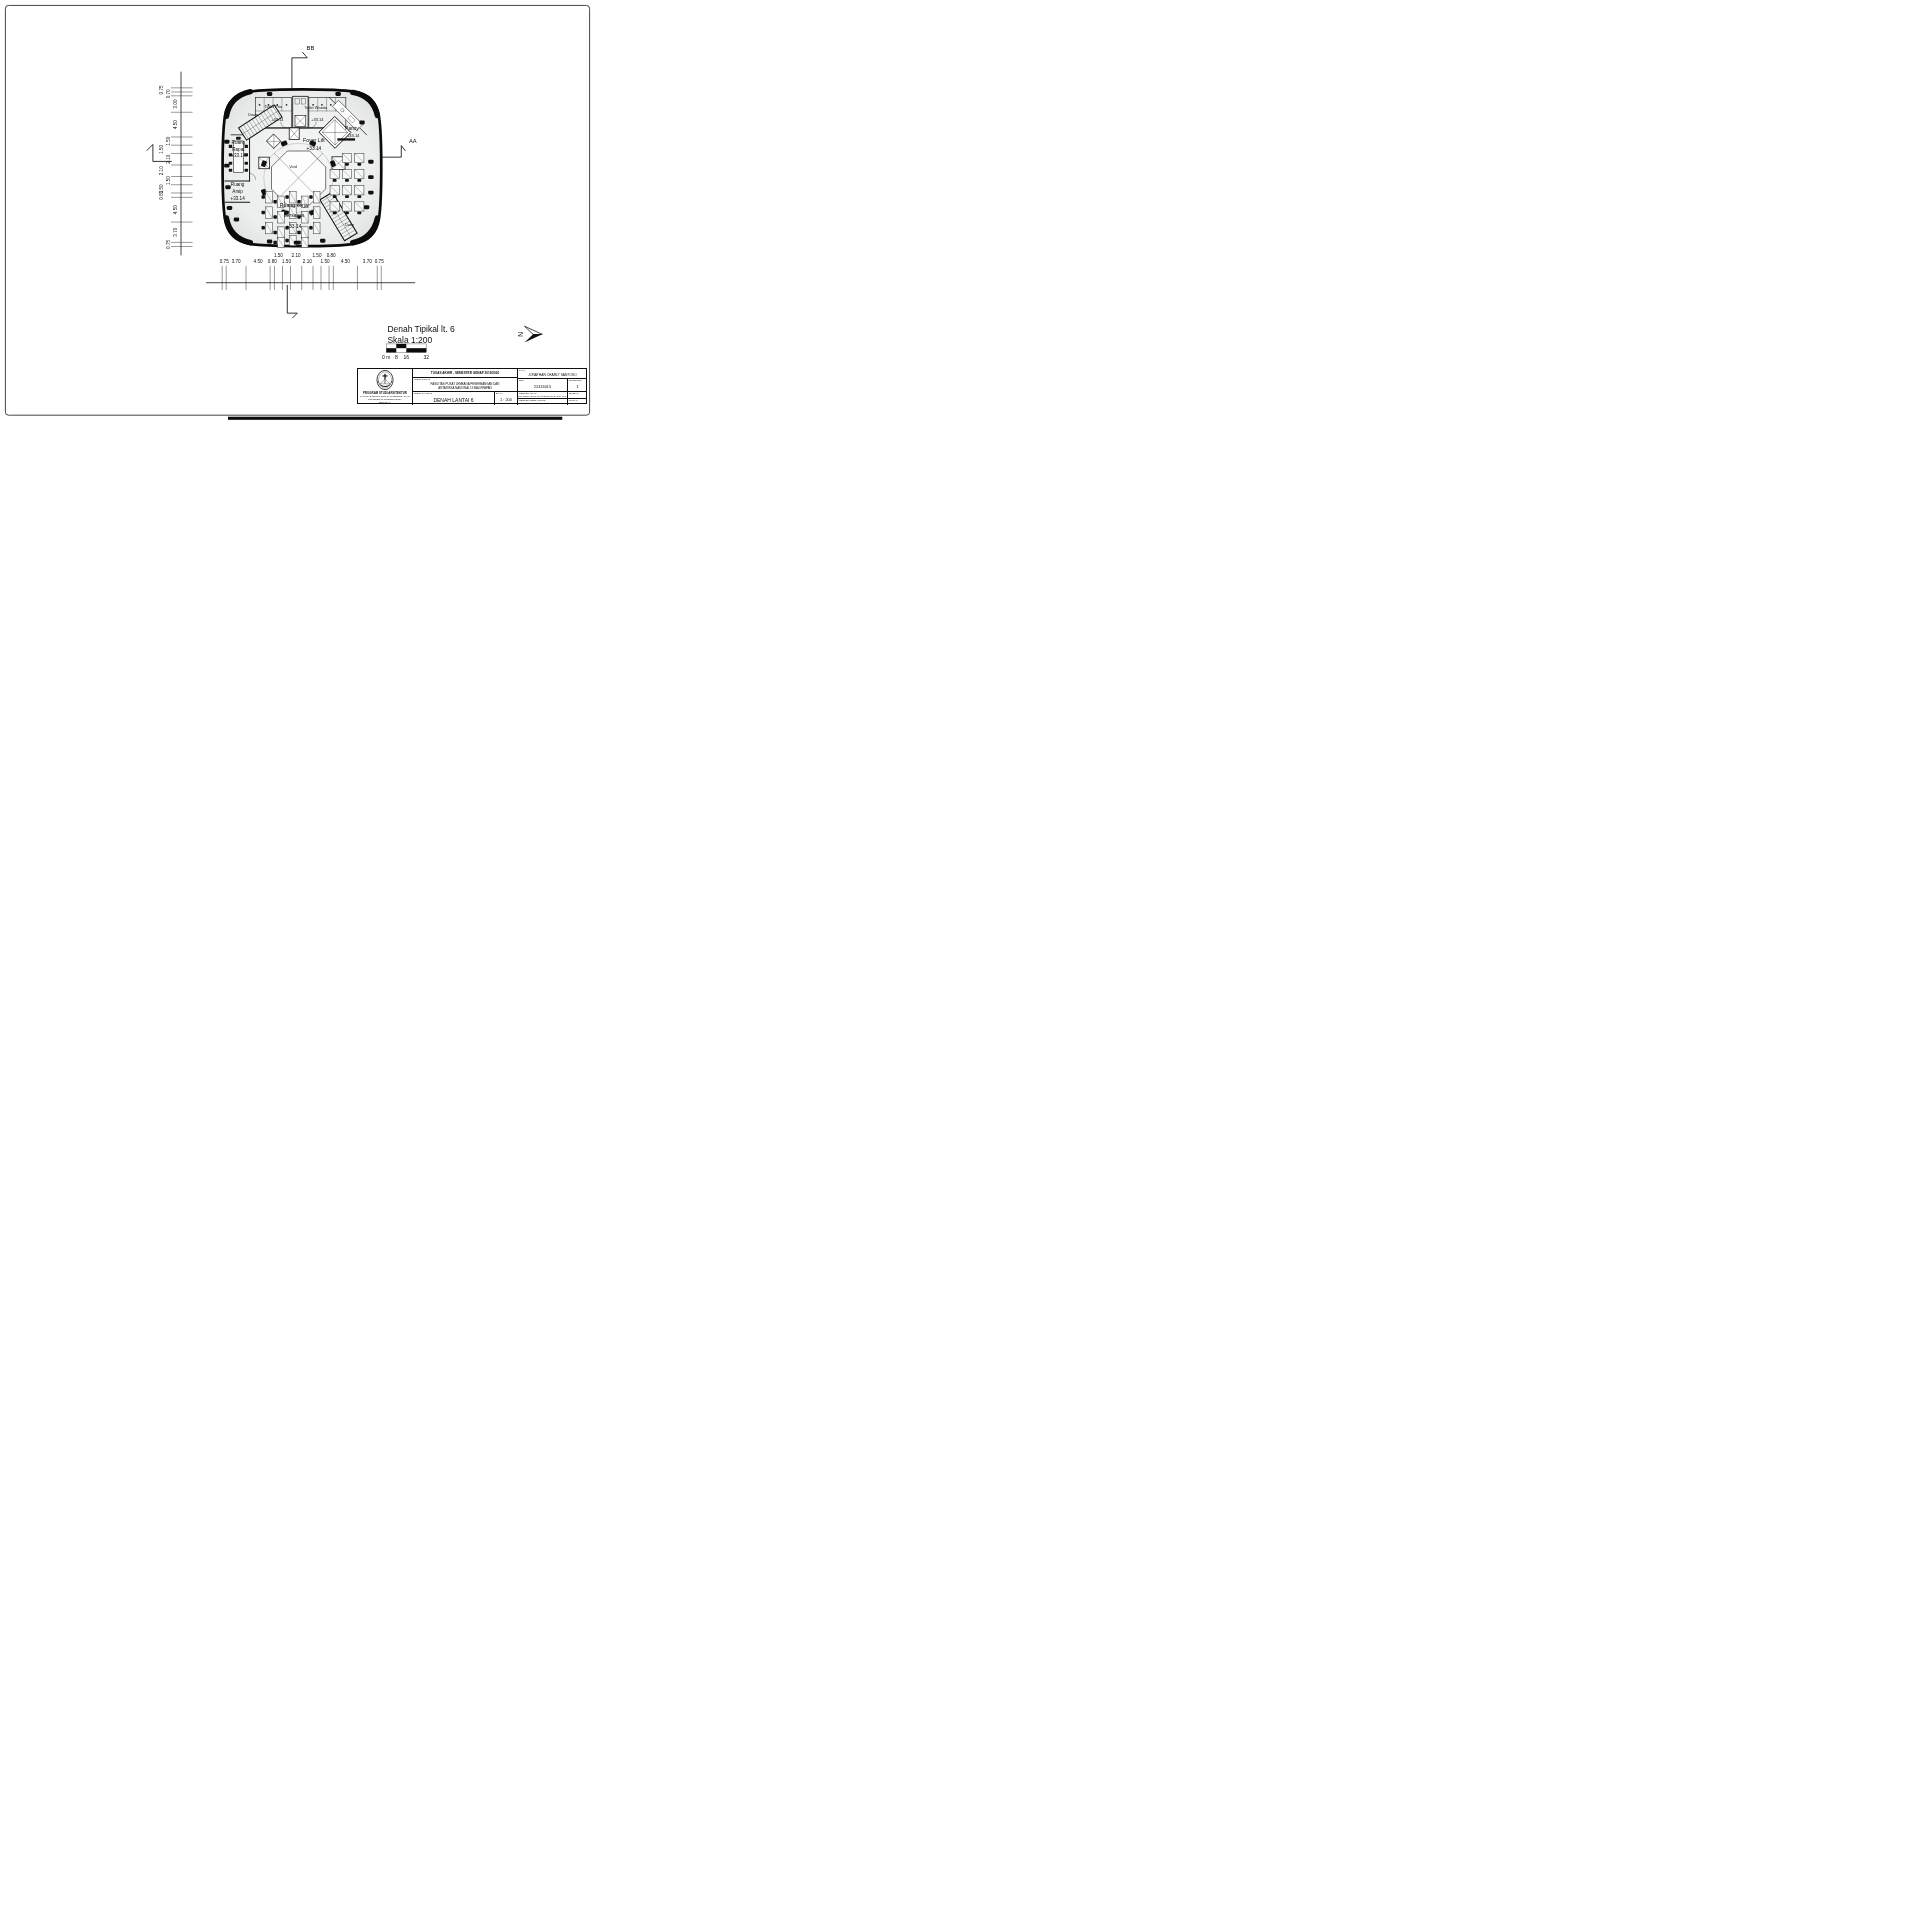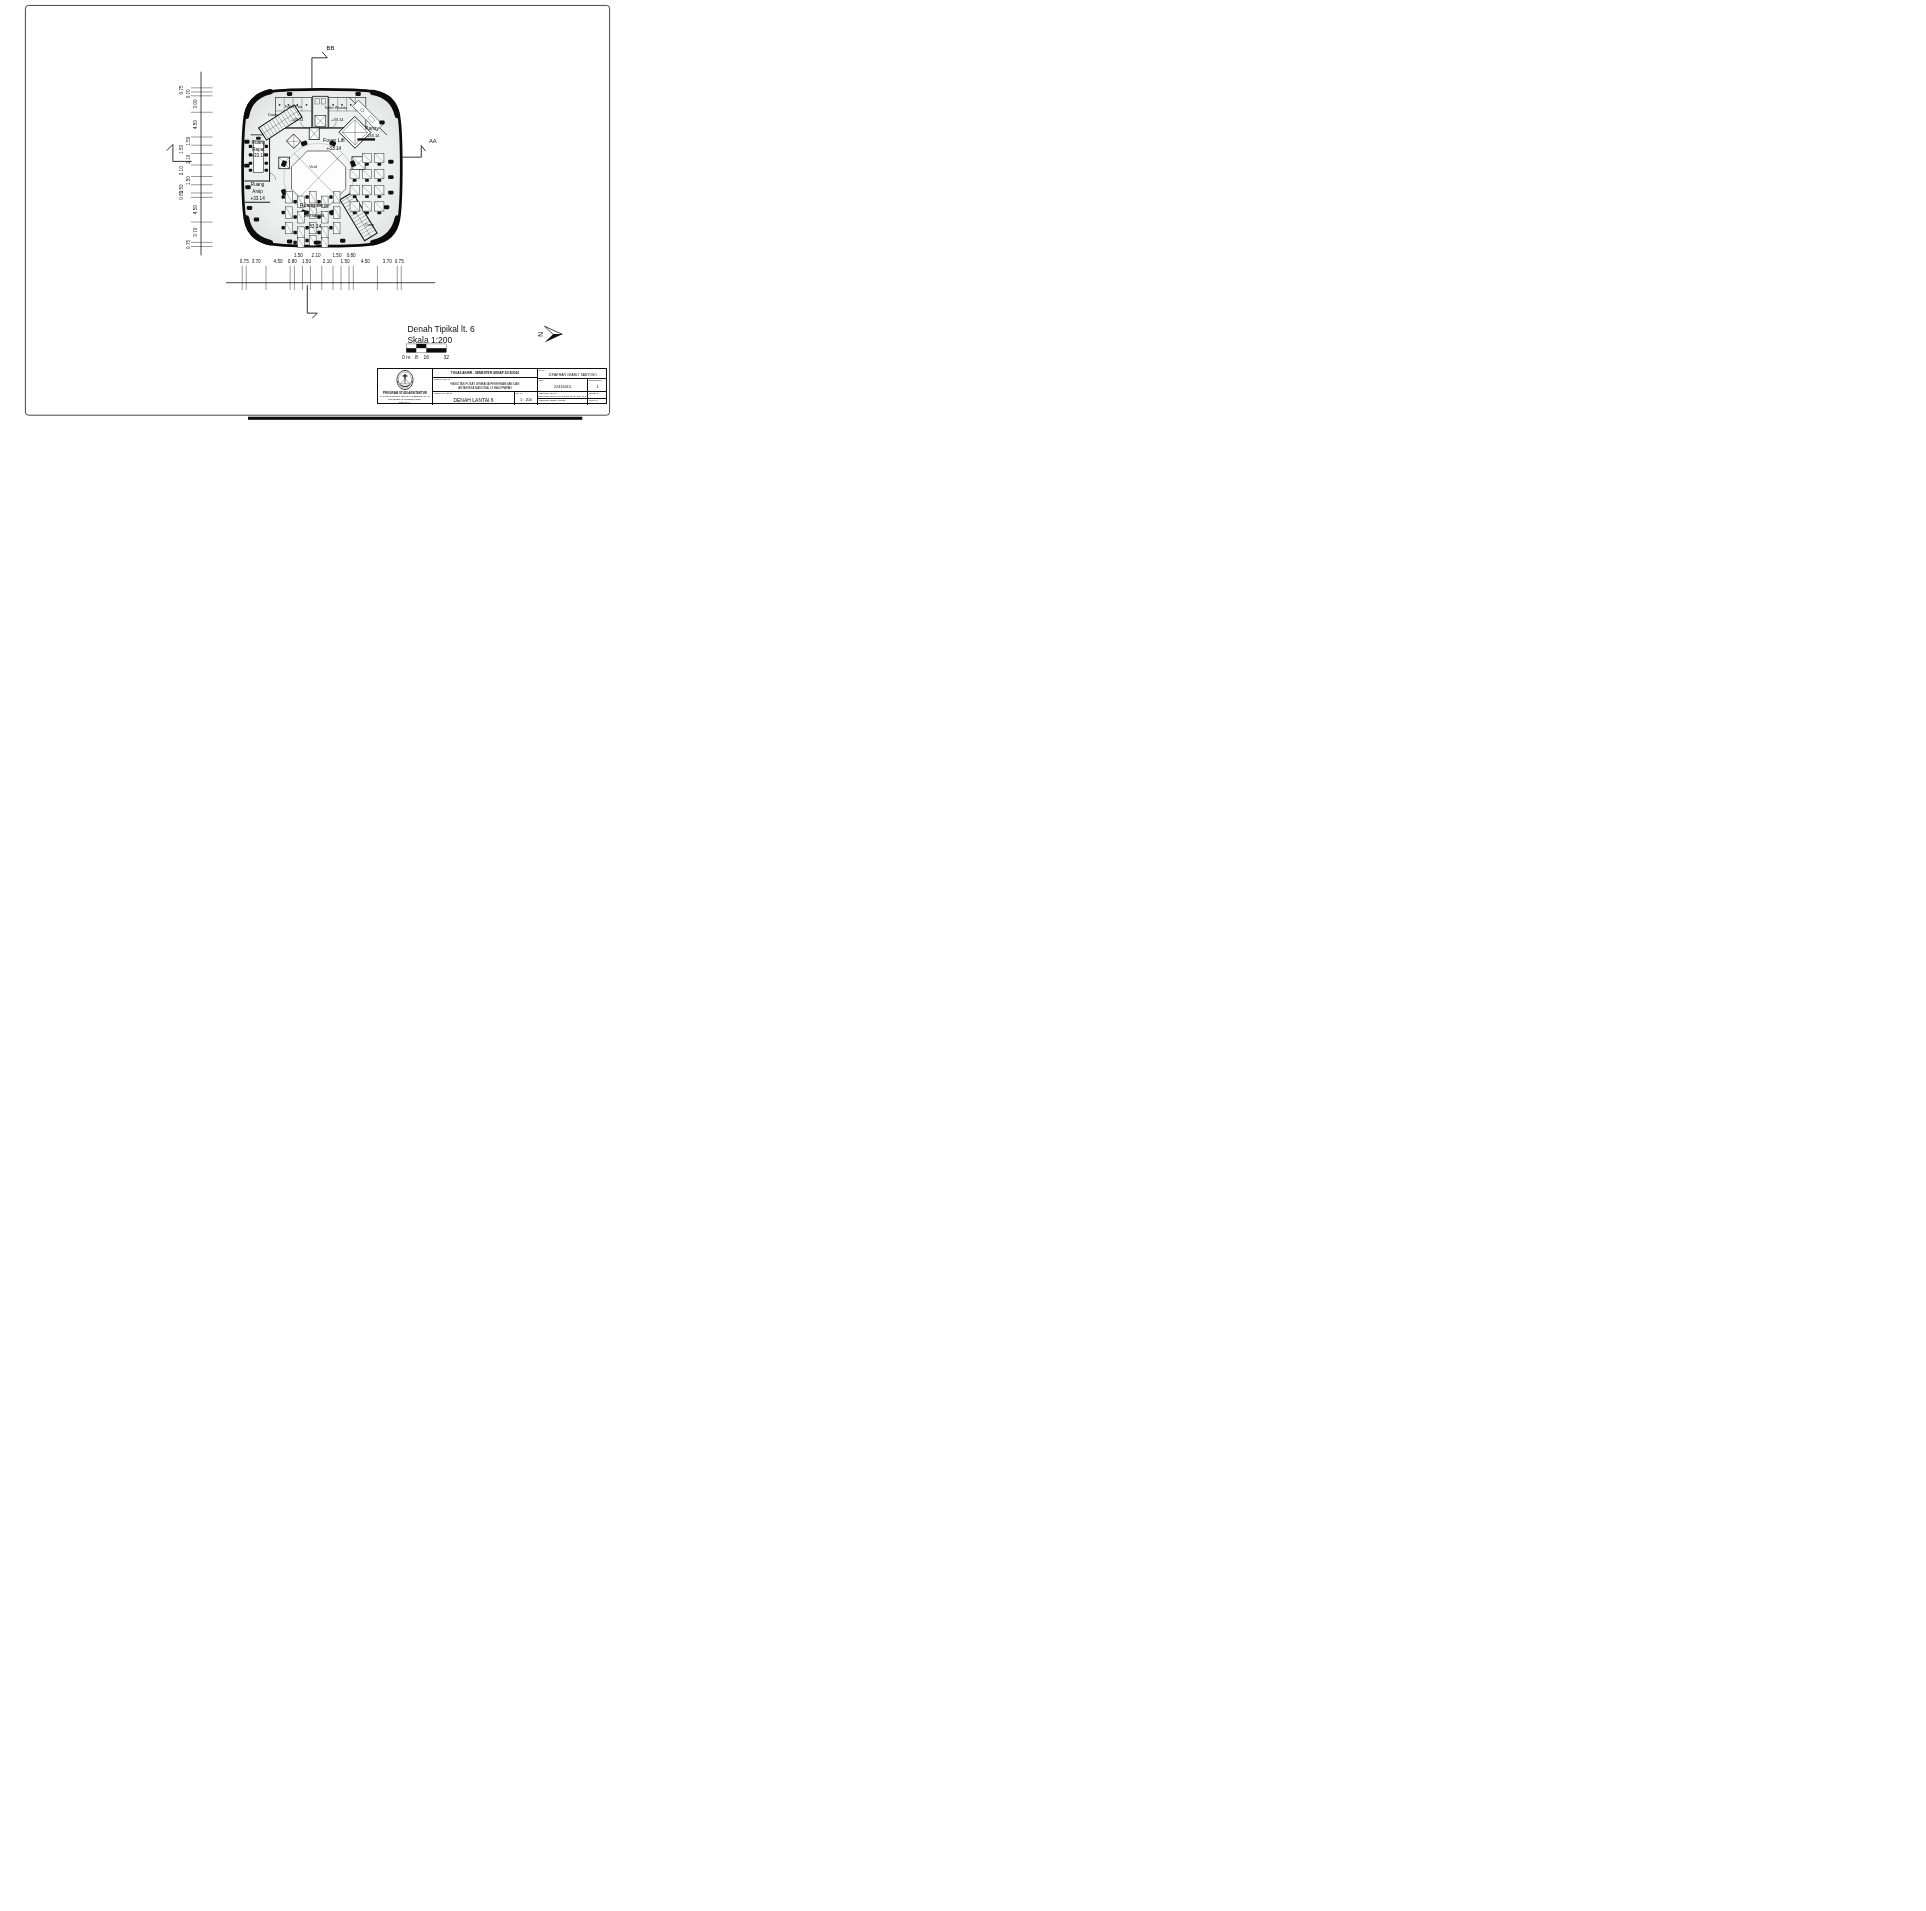--- a/index.html
+++ b/index.html
@@ -1,17 +1,17 @@
 <!DOCTYPE html>
 <html style="font-size:6.2px"><head>
 <meta charset="utf-8">
 <style>
   html,body{margin:0;padding:0;background:#fff;}
   #sheet{position:relative;width:595px;height:421px;background:#fff;overflow:hidden;
-         font-family:"Liberation Sans", sans-serif;margin-left:20px;}
+         font-family:"Liberation Sans", sans-serif;}
   svg{position:absolute;left:0;top:0;}
   svg text{font-family:"Liberation Sans", sans-serif;fill:#0f0f0f;}
   .room-lb{font-size:12px;}
   .room-sm{font-size:10.5px;}
   .plan-big{font-size:22px;}
   
   #titleblock{position:absolute;left:357px;top:368px;width:230px;height:36px;
               border:0.6px solid #0f0f0f;box-sizing:border-box;background:#fff;}
   .tb-cell{position:absolute;box-sizing:border-box;color:#0f0f0f;overflow:hidden;}
   .bl{border-left:0.5px solid #0f0f0f;}

